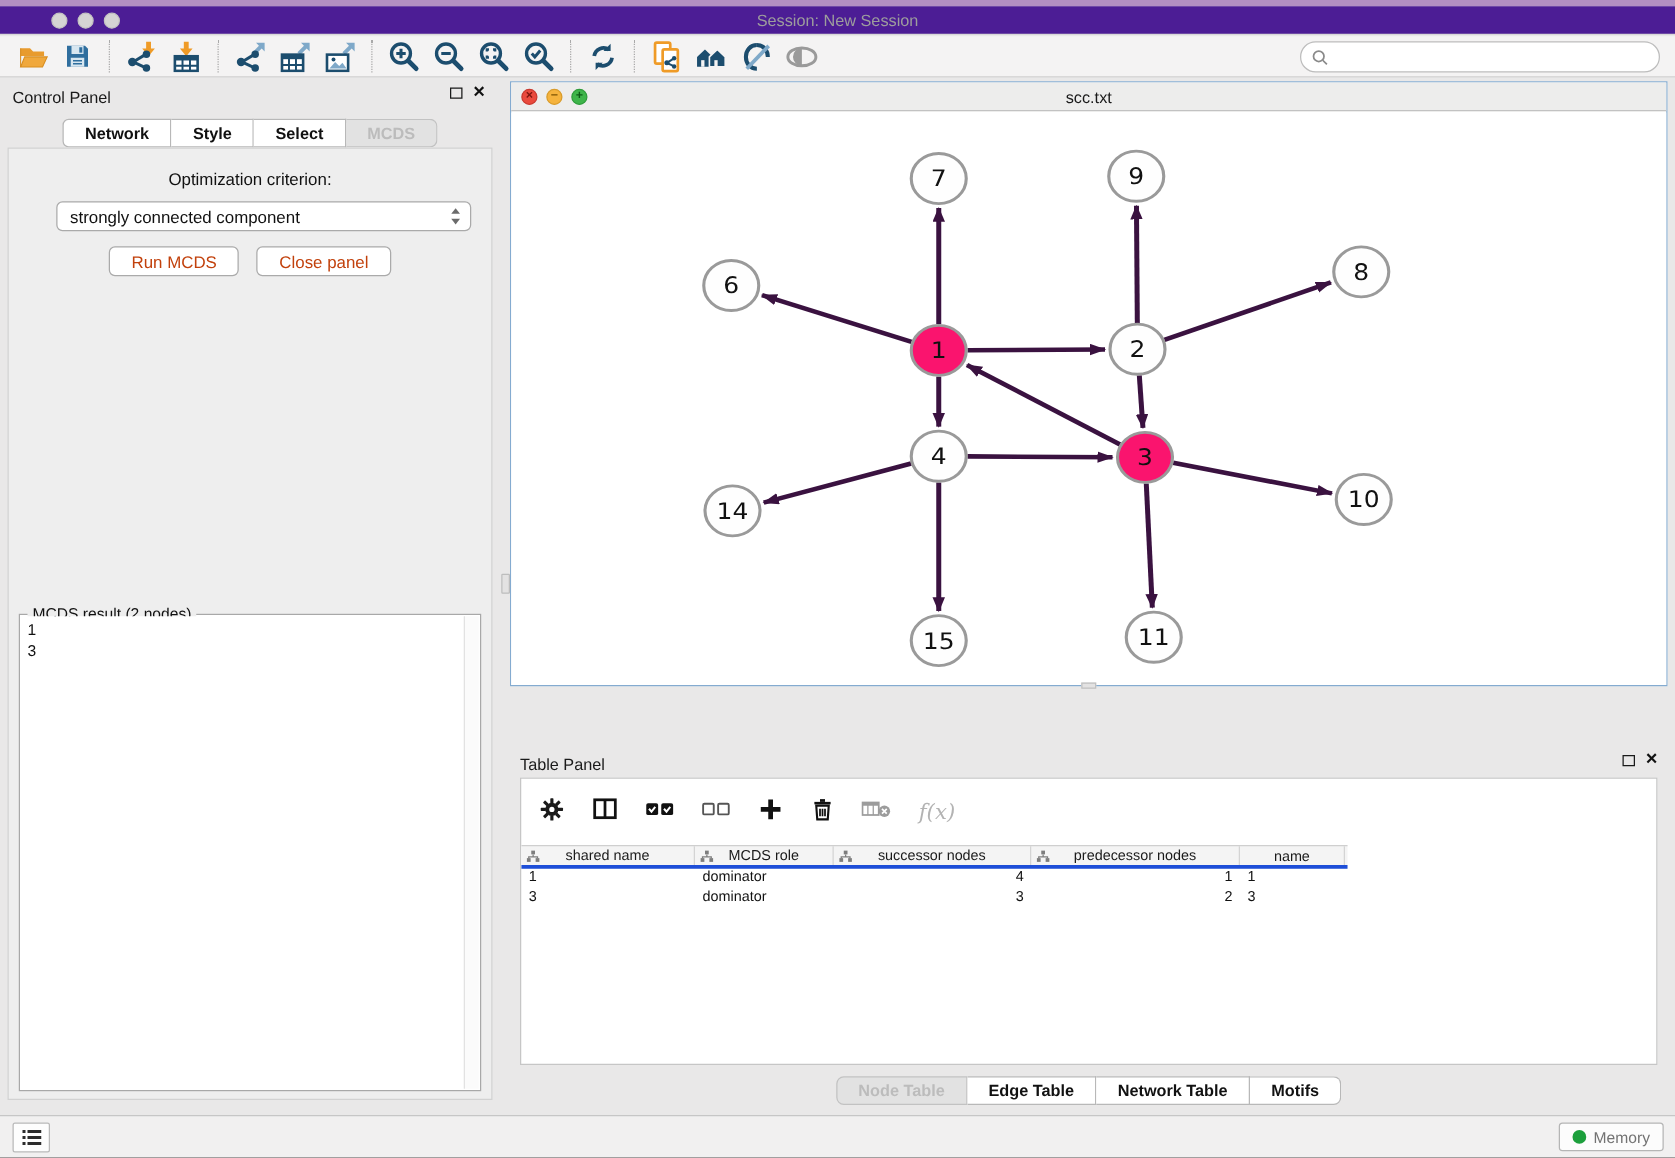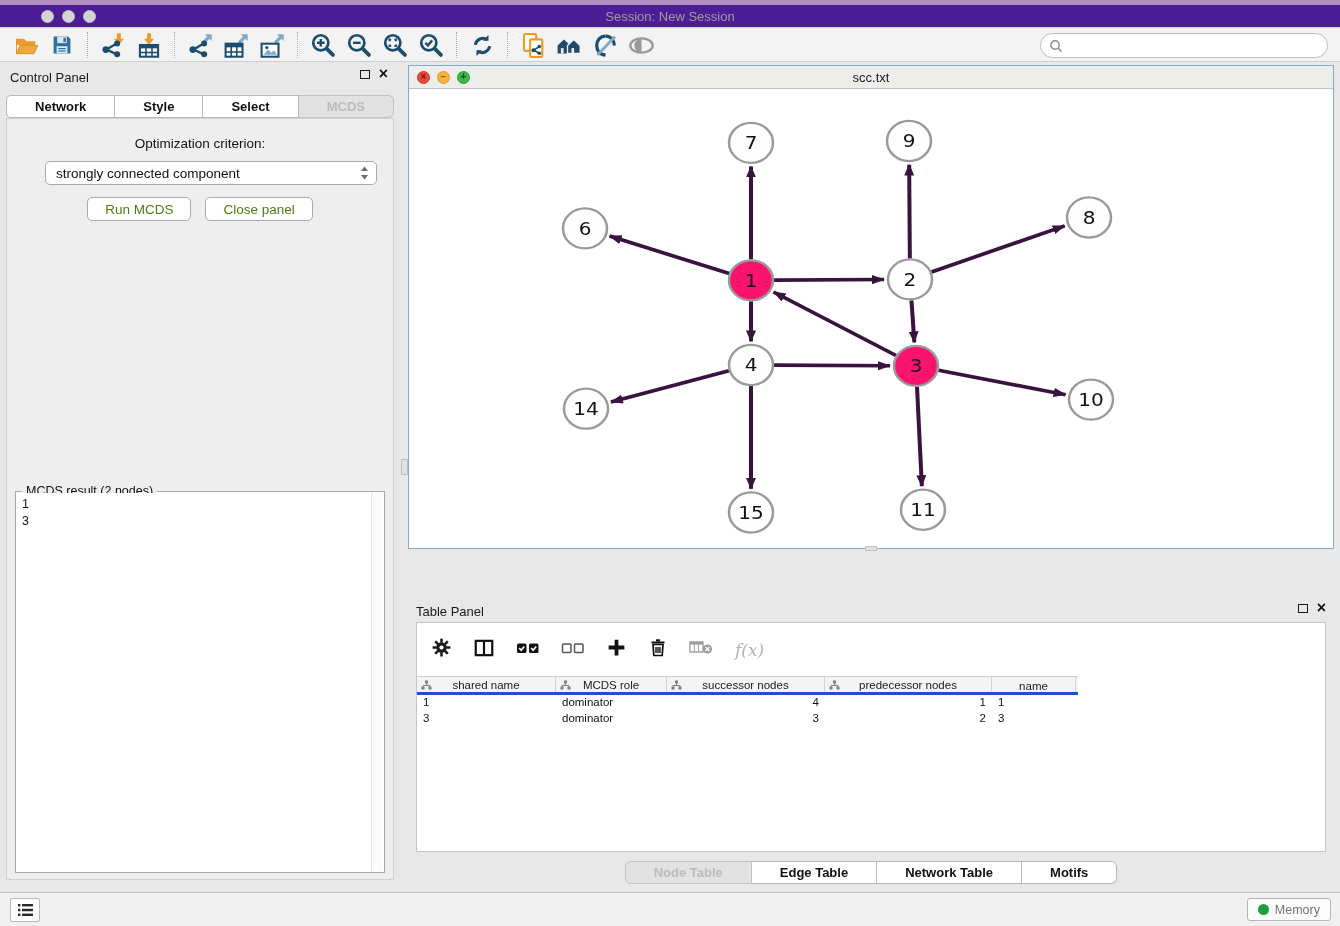--- a/index.html
+++ b/index.html
@@ -31,36 +31,36 @@
   .main { position:absolute; top:62px; left:0; right:0; bottom:34px; }
 
   
   .control-panel { position:absolute; left:0; top:0; width:400px; height:100%; }
   .panel-header { position:absolute; top:8px; left:10px; font-size:13px; color:#1a1a1a; }
   .panel-icons { position:absolute; top:7px; right:12px; display:flex; align-items:center; gap:9px; }
   .float-ico { width:10px; height:9px; border:1.5px solid #1a1a1a; display:inline-block; }
   .close-ico { font-size:16px; font-weight:800; color:#111; line-height:10px; }
 
   .cp-tabs { position:absolute; top:33px; left:0; right:0; display:flex; justify-content:center; }
-  .tab { background:#fff; border:1px solid #b8b8b8; border-left:none; padding:3px 28px; font-size:13px;
+  .tab { background:#fff; border:1px solid #b8b8b8; border-left:none; padding:3px 17px; font-size:13px;
          font-weight:700; color:#111; }
   .tab:first-child { border-left:1px solid #b8b8b8; border-radius:5px 0 0 5px; }
   .tab.sel-gray { background:#e2e2e2; color:#bcbcbc; border-color:#c2c2c2; border-radius:0 6px 6px 0; }
   .tab.last { border-radius:0 6px 6px 0; }
 
   .cp-content { position:absolute; top:56px; left:6px; right:6px; bottom:12px; background:#eeeeee;
                 border:1px solid #d2d2d2; }
   .opt-label { position:absolute; top:17px; left:0; right:0; text-align:center; font-size:13.5px; color:#111; }
   .dropdown { position:absolute; top:42px; left:38px; width:332px; height:24px; background:#fff;
               border:1px solid #aaa; border-radius:5px; display:flex; align-items:center;
               padding:0 6px 0 10px; font-size:13.5px; color:#111; }
   .dropdown .dd-val { flex:1; }
   .btn-row { position:absolute; top:78px; left:0; right:0; display:flex; justify-content:center; gap:14px; }
   .btn { background:#fff; border:1px solid #aaa; border-radius:5px; height:24px; padding:0 17px;
-         font-size:13.5px; color:#4d7c0f; display:flex; align-items:center; }
+         font-size:13.5px; color:#c2410c; display:flex; align-items:center; }
   .result-group { position:absolute; left:8px; right:8px; top:372px; bottom:6px; border:1px solid #a8a8a8;
                   background:#fff; }
   .result-legend { position:absolute; top:-8px; left:6px; background:#eeeeee; padding:0 4px; font-size:12.5px; color:#111; }
   .result-area { position:absolute; inset:1px 13px 1px 1px; background:#fff; padding:3px 5px; font-size:12.5px;
                  color:#111; line-height:17px; }
   .result-scroll { position:absolute; top:1px; bottom:1px; right:1px; width:12px; background:#fbfbfb;
                    border-left:1px solid #e2e2e2; }
 
   
   .v-splitter { position:absolute; left:400px; top:0; width:8px; height:100%; }

